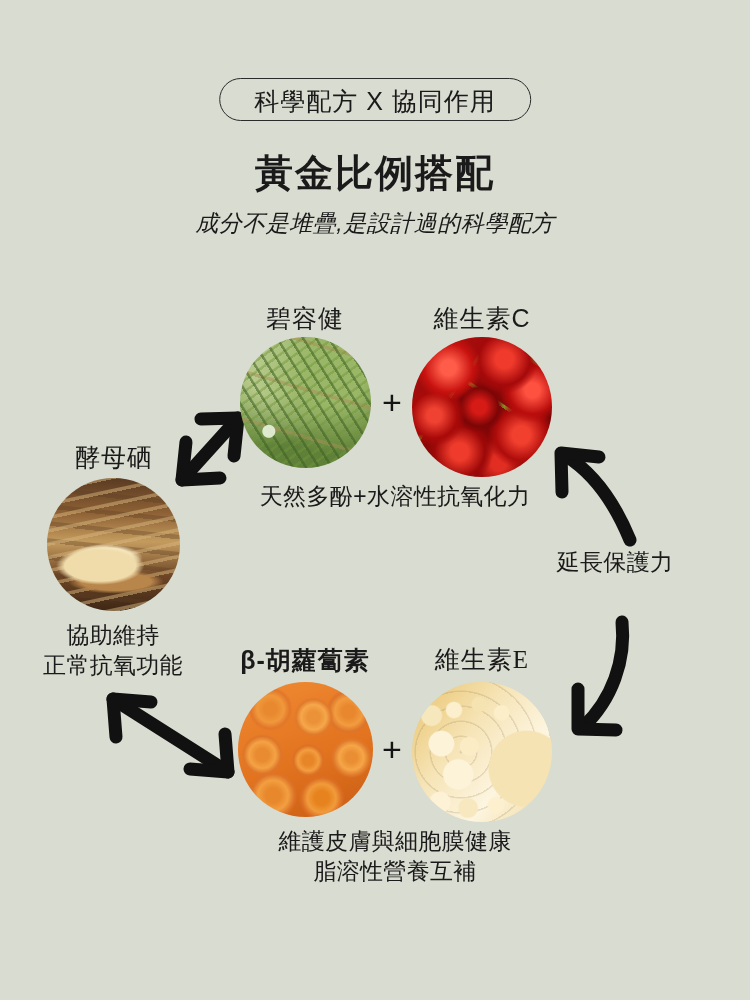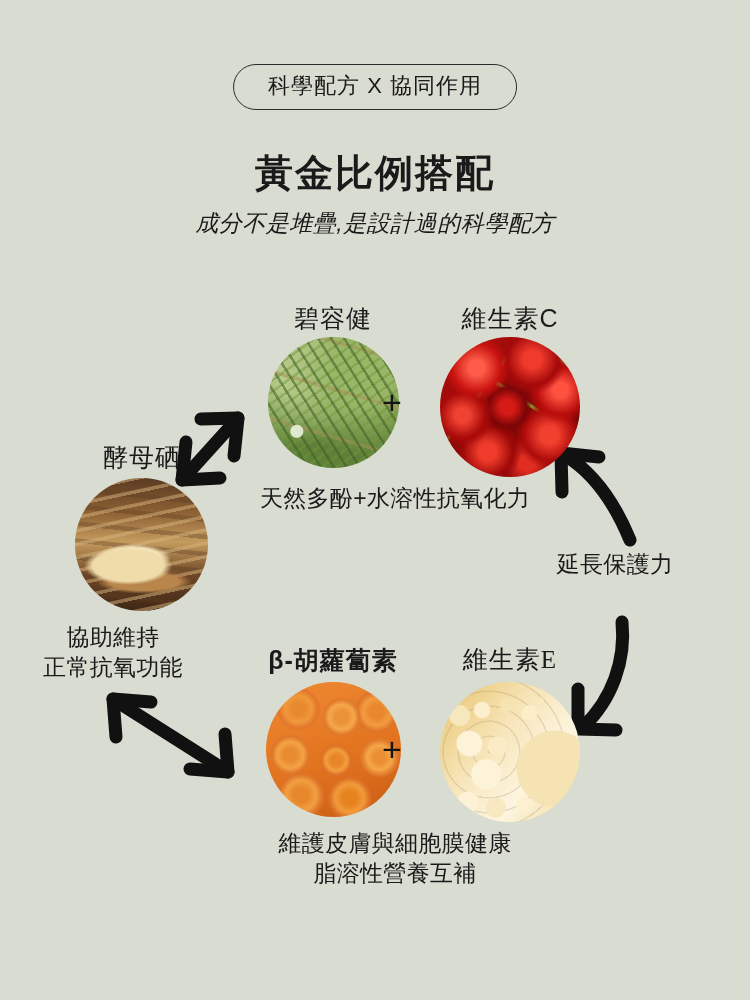--- a/index.html
+++ b/index.html
@@ -11,25 +11,25 @@
     background:#d9dcd0;
     position:relative;
     overflow:hidden;
     color:#1a1a1a;
   }
 
   
   .header { position:absolute; top:0; left:0; width:750px; }
 
   .pill {
-    position:absolute; left:50%; top:64px; transform:translateX(-50%);
+    position:absolute; left:50%; top:78px; transform:translateX(-50%);
     border:1.6px solid #2b2b2b;
     border-radius:999px;
-    padding:7px 34px 9px;
-    font-size:22px;
+    padding:7px 34px 3px;
+    font-size:25px;
     letter-spacing:1px;
     white-space:nowrap;
     line-height:1.25;
   }
   .title {
     position:absolute; left:0; top:150px; width:750px;
     text-align:center;
     font-size:38px;
     font-weight:bold;
     letter-spacing:2px;
@@ -38,21 +38,21 @@
   .subtitle {
     position:absolute; left:0; top:209px; width:750px;
     text-align:center;
     font-size:23px;
     letter-spacing:0.5px;
     line-height:1.3;
     font-style:italic;
   }
 
   
-  .diagram { position:absolute; left:0; top:0; width:750px; height:1000px;padding-left:28px; }
+  .diagram { position:absolute; left:0; top:0; width:750px; height:1000px; }
 
   .node { position:absolute; }
 
   .circle {
     position:absolute;
     border-radius:50%;
     overflow:hidden;
   }
   .circle .art { position:absolute; inset:0; }
 
@@ -66,21 +66,21 @@
     white-space:nowrap;
   }
   .desc {
     position:absolute;
     width:420px;
     text-align:center;
     font-size:23px;
     line-height:1.32;
     letter-spacing:0.3px;
   }
-  .desc .line { display:block; }
+  .desc .line { display:block;font-family:Liberation Mono, monospace; }
 
   .plus {
     position:absolute;
     font-size:34px;
     line-height:1;
     color:#141414;
     font-weight:400;
   }
 
   .svg-layer { position:absolute; left:0; top:0; width:750px; height:1000px; }

